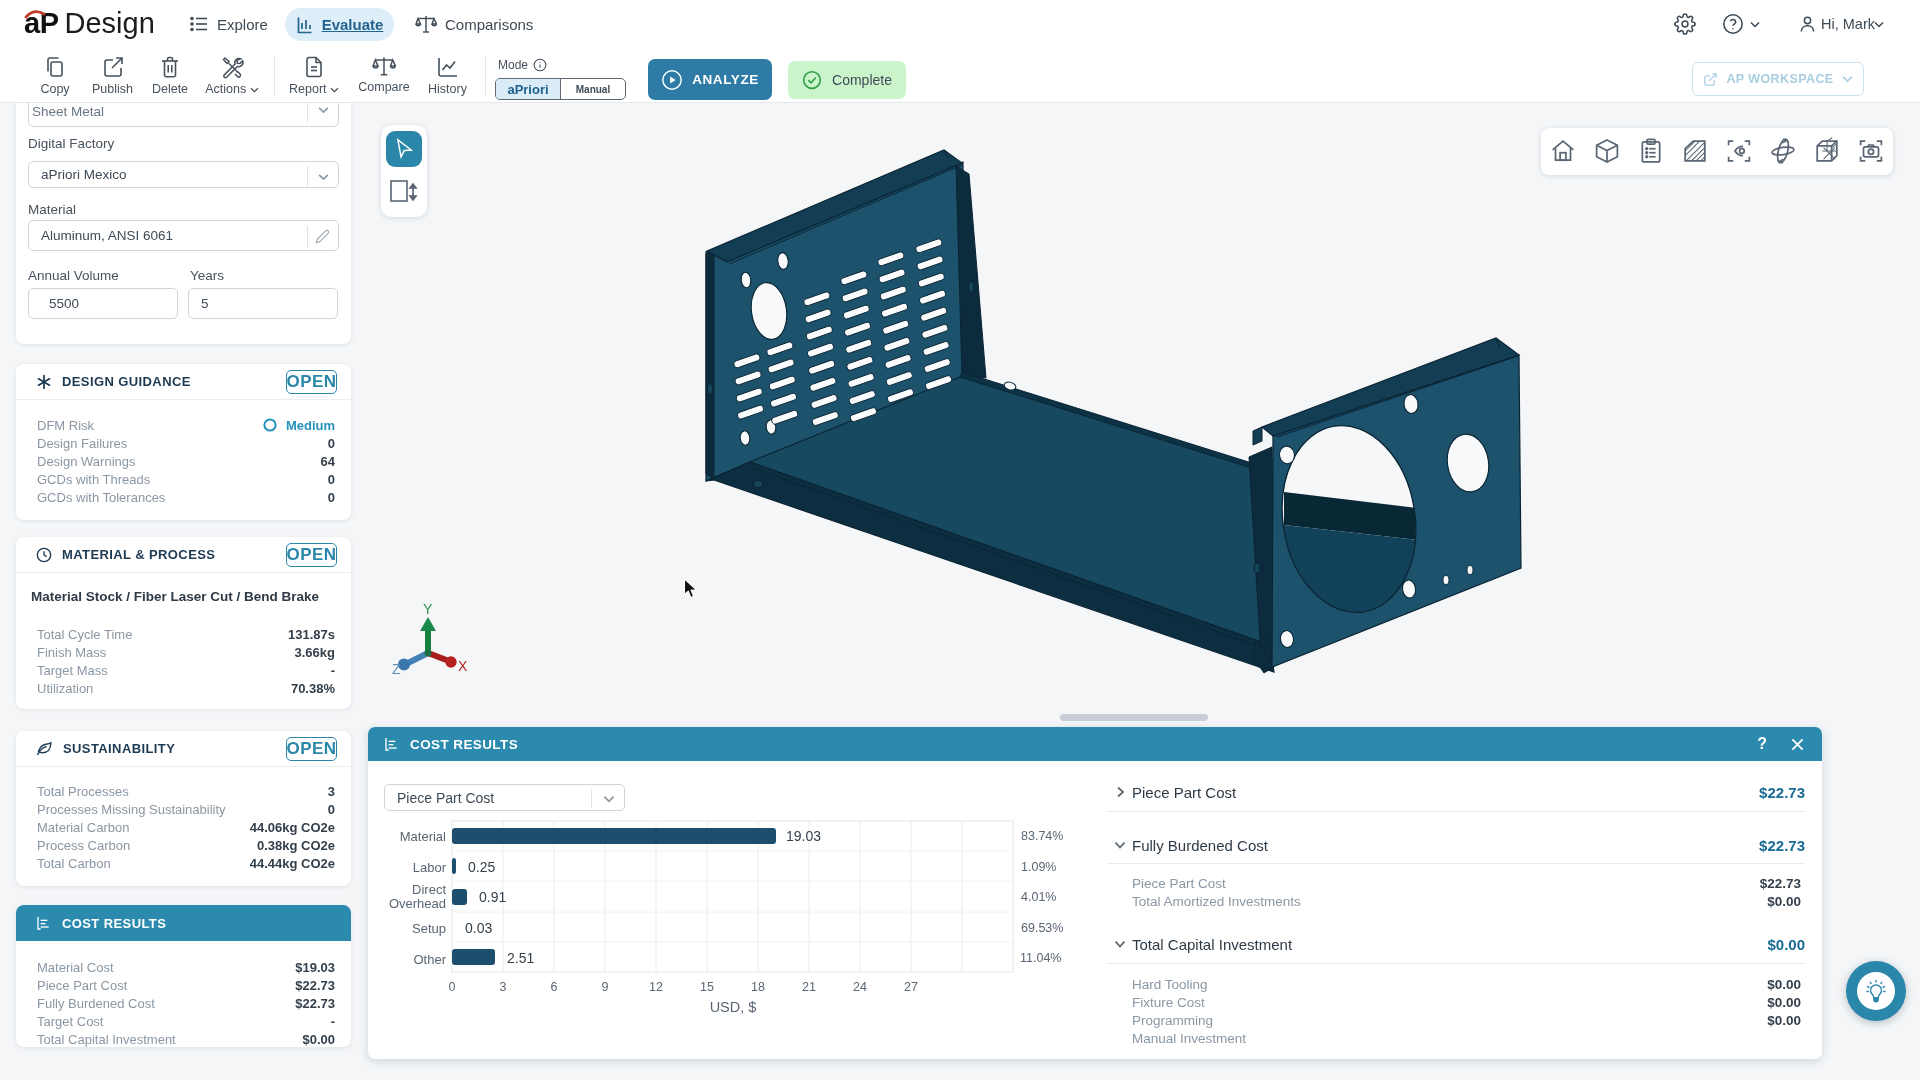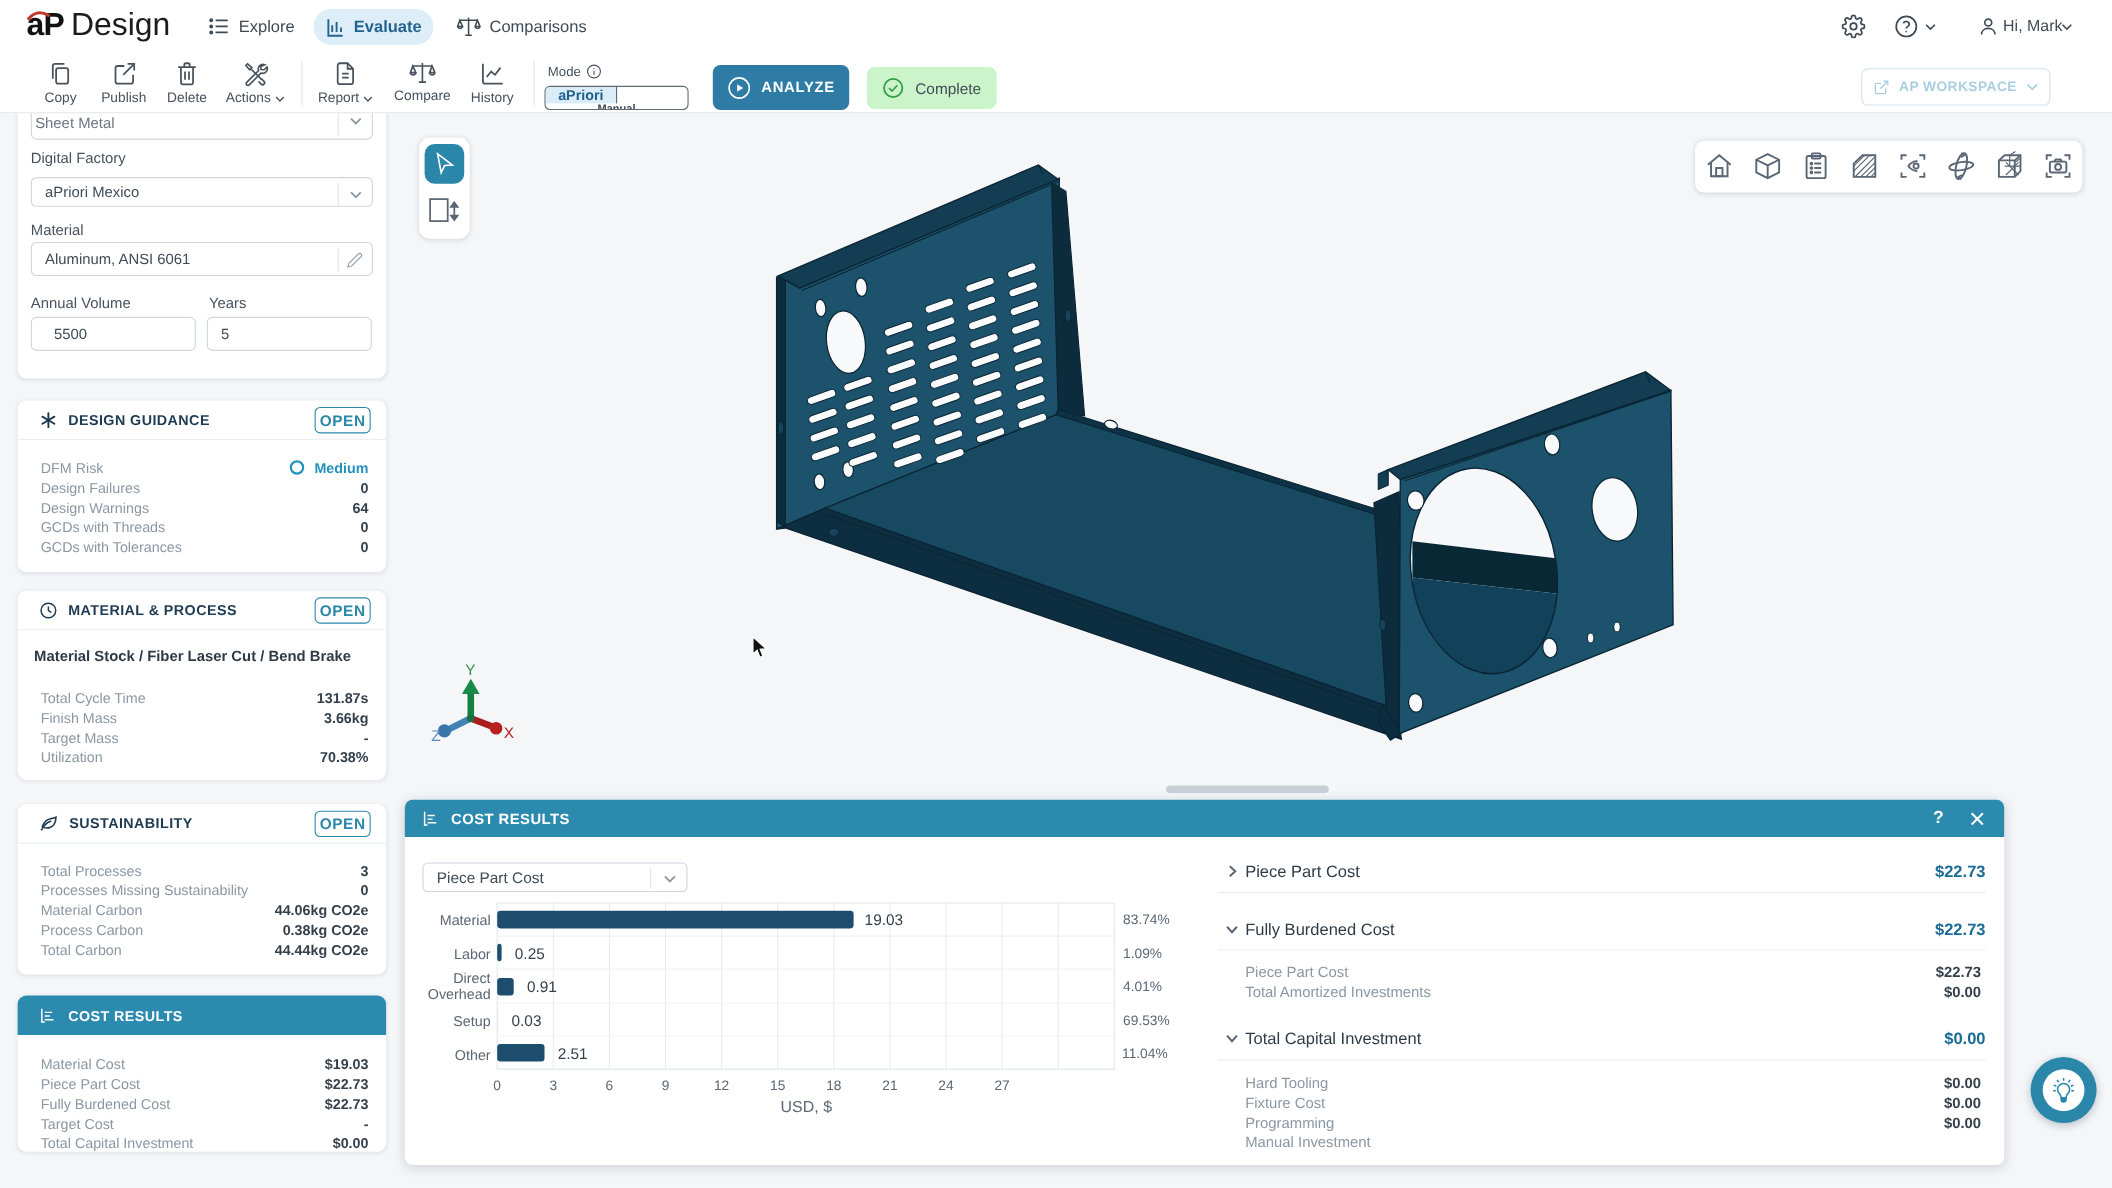--- a/index.html
+++ b/index.html
@@ -5,39 +5,39 @@
 * { margin:0; padding:0; box-sizing:border-box; }
 html,body { width:1920px; height:1080px; overflow:hidden; }
 body { font-family:"Liberation Sans", sans-serif; background:#f4f6f8; position:relative; }
 .abs { position:absolute; }
 
 #topnav { position:absolute; left:0; top:0; width:1920px; height:48px; background:#fff; z-index:30; }
 #logo { position:absolute; left:24px; top:7px; font-size:29px; color:#111; }
 #logo b { font-weight:700; letter-spacing:-0.5px; }
 #logo span.d { font-weight:400; color:#1c1c1c; margin-left:6px; letter-spacing:0px; }
 .navitem { position:absolute; top:0; height:48px; display:flex; align-items:center; gap:8px; color:#3e4a55; font-size:15px; }
-.navpill { position:absolute; left:285px; top:8px; height:33px; width:109px; border-radius:17px; background:#ddeef9; display:flex; align-items:center; justify-content:center; gap:8px; color:#23648f; font-size:15px; font-weight:700; }
+.navpill { position:absolute; left:285px; top:8px; height:33px; width:109px; border-radius:17px; background:#ddeef9; display:flex; align-items:center; justify-content:center; gap:8px; color:#23648f; font-size:15px; font-weight:700;text-decoration:underline; }
 
 #toolbar { position:absolute; left:0; top:48px; width:1920px; height:55px; background:#fff; border-bottom:1px solid #e4e8ec; z-index:29; }
 .tbtn { position:absolute; top:7px; text-align:center; color:#47525d; font-size:12.5px; }
 .tbtn svg { display:block; margin:0 auto 3px; }
 .tsep { position:absolute; top:7px; width:1px; height:41px; background:#e2e7eb; }
 #modew { position:absolute; left:495px; top:10px; }
 #modelab { font-size:12px; color:#47525d; display:flex; align-items:center; gap:5px; margin-left:3px;}
-#seg { margin-top:6px; width:131px; height:22px; border:1px solid #5f6a74; border-radius:5px; display:flex; overflow:hidden; background:#fff;flex-direction:column; }
+#seg { margin-top:6px; width:131px; height:22px; border:1px solid #5f6a74; border-radius:5px; display:flex; overflow:hidden; background:#fff; }
 #seg .on { width:65px; background:#d9ecf8; border-right:1px solid #5f6a74; color:#20618c; font-weight:700; font-size:13px; display:flex; align-items:center; justify-content:center; }
 #seg .off { flex:1; color:#3f4b56; font-weight:700; font-size:10px; display:flex; align-items:center; justify-content:center; }
 #analyze { position:absolute; left:648px; top:11px; width:124px; height:41px; background:#2e7ca6; border-radius:7px; color:#fff; font-weight:700; font-size:13.5px; letter-spacing:0.6px; display:flex; align-items:center; justify-content:center; gap:9px; }
 #complete { position:absolute; left:788px; top:13px; width:118px; height:38px; background:#ccf4cb; border-radius:7px; color:#3f4b56; font-size:14px; display:flex; align-items:center; justify-content:center; gap:10px; }
 #apws { position:absolute; left:1692px; top:14px; width:172px; height:34px; border:1px solid #cfe3ee; border-radius:6px; color:#a9cee2; font-weight:700; font-size:12.5px; letter-spacing:0.4px; display:flex; align-items:center; justify-content:center; gap:8px; }
 
 .card { position:absolute; left:16px; width:335px; background:#fff; border-radius:8px; box-shadow:0 1px 4px rgba(40,60,80,0.10); }
 .chead { height:36px; display:flex; align-items:center; padding:0 14px 0 20px; border-bottom:1px solid #eaeef1; }
 .chead .ttl { font-size:13px; font-weight:700; color:#1d3a52; letter-spacing:0.4px; margin-left:10px; flex:1; }
-.openbtn { width:51px; height:24px; border:1px solid #2b87aa; border-radius:5px; color:#2b87aa; font-size:14px; font-weight:700; letter-spacing:0.5px; display:flex; align-items:center; justify-content:center; background:#fff; }
+.openbtn { width:51px; height:24px; border:1px solid #2b87aa; border-radius:5px; color:#2b87aa; font-size:17px; font-weight:700; letter-spacing:0.5px; display:flex; align-items:center; justify-content:center; background:#fff; }
 .crow { display:flex; padding:0 16px 0 21px; font-size:13px; color:#8b97a3; height:18px; align-items:center; }
 .crow .v { margin-left:auto; color:#333f4a; font-weight:700; }
 .lbl { font-size:13.5px; color:#47525d; }
 .inp { border:1px solid #ced6dd; border-radius:5px; background:#fff; color:#3f4b56; font-size:13.5px; display:flex; align-items:center; }
 
 #bigpanel { position:absolute; left:368px; top:727px; width:1454px; height:332px; background:#fff; border-radius:7px; box-shadow:0 2px 10px rgba(40,60,80,0.18); z-index:20; }
 #bphead { height:34px; background:#2b8aae; border-radius:7px 7px 0 0; display:flex; align-items:center; padding:0 18px 0 16px; color:#fff; }
 #bphead .t { font-size:13.5px; font-weight:700; letter-spacing:0.4px; margin-left:10px; }
 .srow { position:absolute; font-size:15px; color:#2e3b47; }
 .srow .val { position:absolute; right:0; font-weight:700; color:#196b95; }

